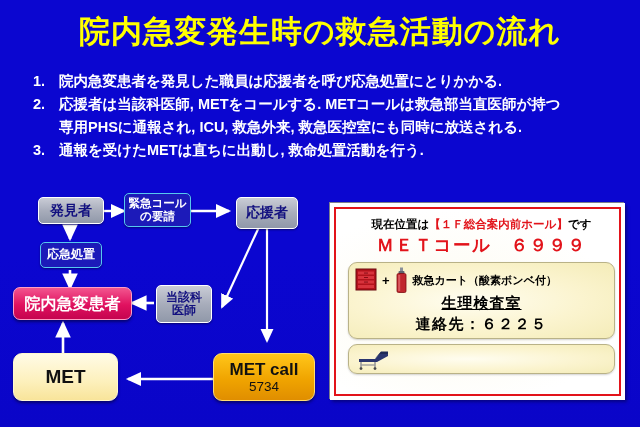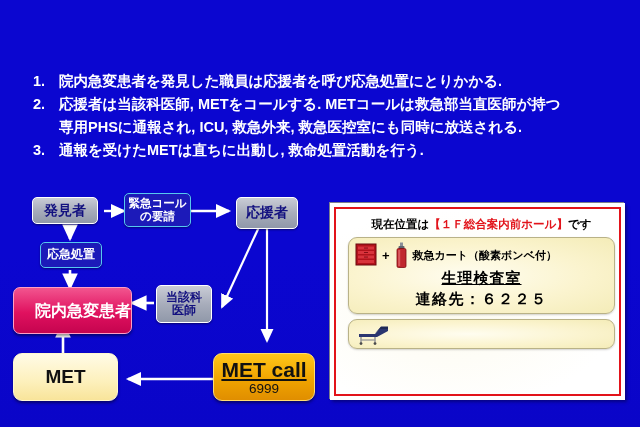--- a/index.html
+++ b/index.html
@@ -51,21 +51,21 @@
     background:linear-gradient(180deg,#fffbe6 0%,#fdf0bc 60%,#f8e49a 100%);
     border:1px solid #fff8d0;border-radius:9px;color:#111111;
     box-shadow:0 2px 3px rgba(0,0,0,.45);
   }
   .n-orange{
     background:linear-gradient(180deg,#ffc61a 0%,#f0a400 55%,#e08e00 100%);
     border:1px solid #ffdd70;border-radius:9px;color:#111111;
     box-shadow:0 2px 3px rgba(0,0,0,.45);
   }
   .two-line{flex-direction:column;}
-  .met-main{font-size:21px;font-weight:bold;text-decoration:underline;}
+  .met-main{font-size:17px;font-weight:bold;}
   .met-sub{font-size:13.5px;font-weight:normal;}
 
   #arrows{position:absolute;left:0;top:0;width:330px;height:242px;
     pointer-events:none;}
 
   
   #panel{
     position:absolute;left:330px;top:203px;width:295px;height:197px;
     background:#ffffff;
     box-shadow:2px 2px 3px rgba(0,0,0,.35), -1px -1px 0 #7d8090;
@@ -100,20 +100,21 @@
     margin-top:2px;letter-spacing:1.5px;}
   .card2{margin-top:5px;display:flex;align-items:center;gap:8px;padding:3px 6px;}
   .stretch-label{font-size:12.5px;font-weight:bold;color:#000;letter-spacing:1px;
     white-space:nowrap;}
 </style>
 </head>
 <body>
 
 <div id="slide">
 
+  <div class="title">院内急変発生時の救急活動の流れ</div>
 
   <div class="bullets">
     <div class="bl">
       <span class="num">1.</span>
       <span class="txt">
         <span class="cont">院内急変患者を発見した職員は応援者を呼び応急処置にとりかかる.</span>
       </span>
     </div>
     <div class="bl">
       <span class="num">2.</span>
@@ -151,63 +152,64 @@
 
       <line x1="259" y1="42" x2="222" y2="122" stroke="#fff" stroke-width="2.2" marker-end="url(#ah)"></line>
 
       <line x1="267" y1="42" x2="267" y2="156" stroke="#fff" stroke-width="2.2" marker-end="url(#ah)"></line>
 
       <line x1="213" y1="194" x2="128" y2="194" stroke="#fff" stroke-width="2.4" marker-end="url(#ah)"></line>
 
       <line x1="63" y1="168" x2="63" y2="138" stroke="#fff" stroke-width="2.6" marker-end="url(#ah)"></line>
     </svg>
 
-    <div class="node n-gray" style="left:32px;top:12px;width:66px;height:27px;font-size:14px;">
+    <div class="node n-gray" style="left:38px;top:12px;width:66px;height:27px;font-size:14px;">
       <span>発見者</span>
     </div>
 
     <div class="node n-blue two-line" style="left:124px;top:8px;width:67px;height:34px;font-size:11.5px;">
       <span>緊急コール</span>
       <span>の要請</span>
     </div>
 
     <div class="node n-gray" style="left:236px;top:12px;width:62px;height:32px;font-size:14px;">
       <span>応援者</span>
     </div>
 
     <div class="node n-blue" style="left:40px;top:57px;width:62px;height:26px;font-size:12px;">
       <span>応急処置</span>
     </div>
 
-    <div class="node n-pink" style="left:13px;top:102px;width:119px;height:47px;font-size:16px;justify-content:flex-end;">
+    <div class="node n-pink" style="left:13px;top:102px;width:119px;height:33px;font-size:16px;">
       <span>院内急変患者</span>
     </div>
 
     <div class="node n-gray two-line" style="left:156px;top:100px;width:56px;height:38px;font-size:12px;">
       <span>当該科</span>
       <span>医師</span>
     </div>
 
     <div class="node n-cream" style="left:13px;top:168px;width:105px;height:48px;font-size:19px;">
       <span>MET</span>
     </div>
 
     <div class="node n-orange two-line" style="left:213px;top:168px;width:102px;height:48px;">
       <span class="met-main">MET call</span>
-      <span class="met-sub">6999</span>
+      <span class="met-sub">5734</span>
     </div>
   </div>
 
   <div id="panel">
     <div id="panel-inner">
 
       <div class="pnl-line1">
         <span>現在位置は</span><span class="loc">【１Ｆ総合案内前ホール】</span><span>です</span>
       </div>
 
+      <div class="pnl-line2">ＭＥＴコール　６９９９</div>
 
       <div class="card">
         <div class="card-row1">
 
           <svg width="22" height="24" viewBox="0 0 22 24">
             <rect x="1" y="1" width="20" height="21" fill="#b3121b" stroke="#6b0a10" stroke-width="1"></rect>
             <rect x="3" y="3.5" width="16" height="3" fill="#d8333c"></rect>
             <rect x="3" y="8" width="16" height="3" fill="#d8333c"></rect>
             <rect x="3" y="12.5" width="16" height="3" fill="#d8333c"></rect>
             <rect x="3" y="17" width="16" height="3" fill="#d8333c"></rect>

